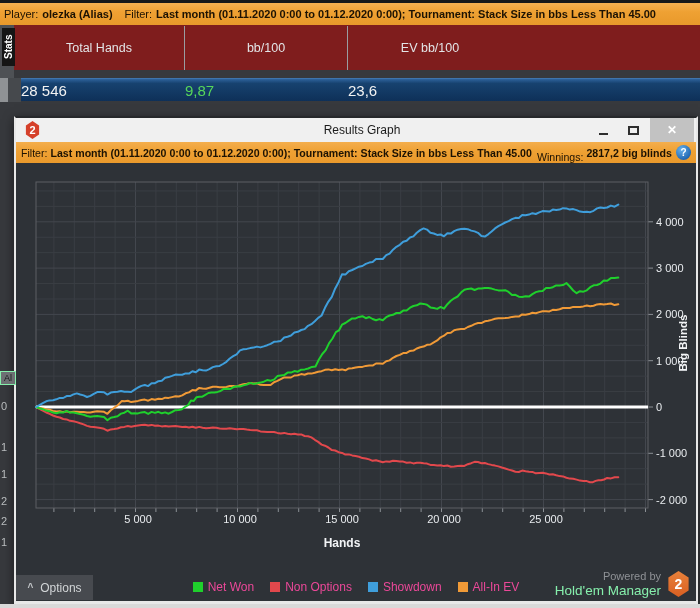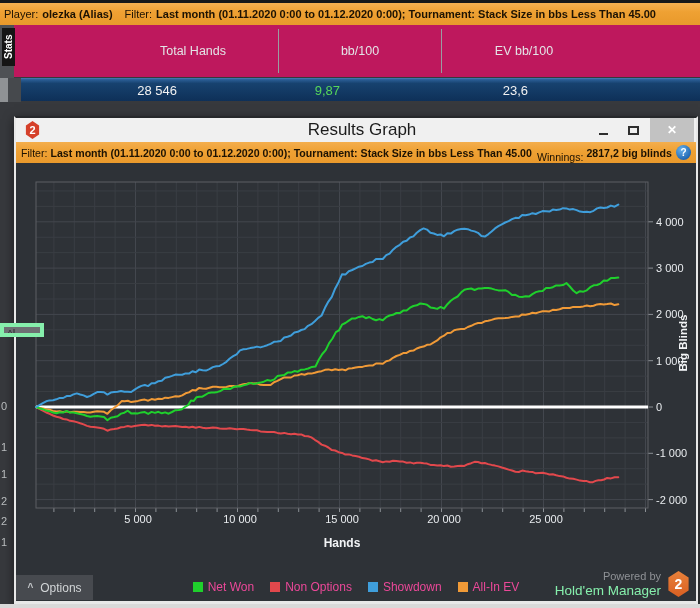--- a/index.html
+++ b/index.html
@@ -8,36 +8,36 @@
   .abs { position:absolute; }
 
   
   .topstrip { left:0; top:0; width:700px; height:3px; background:#17181a; }
   .orangebar { left:0; top:3px; width:700px; height:22px; background:linear-gradient(180deg,#f5b052,#efa133 40%,#e8992b); color:#1c1203; font-size:11px; display:flex; align-items:center; padding-left:4px; white-space:nowrap; overflow:hidden; }
   .orangebar .lbl { font-weight:400; margin-right:4px; }
   .orangebar b { font-weight:700; }
   .gap2 { margin-left:12px; }
 
   
-  .statsheader { left:14px; top:25px; width:686px; height:52px; background:#be185d; display:flex; align-items:center;justify-content:center; }
+  .statsheader { left:14px; top:25px; width:686px; height:45px; background:#7f1d1d; display:flex; align-items:center; }
   .statsheader .col { height:44px; display:flex; align-items:center; justify-content:center; color:#e3e5e7; font-size:12.5px; border-right:1px solid #9a9da1; }
   .statsheader .col:last-child { border-right:none; }
   .headerleftbg { left:0; top:25px; width:14px; height:53px; background:#4e5155; }
   .stats-tab { left:2px; top:28px; width:13px; height:38px; background:#151515; color:#fff; font-size:10px; font-weight:700; writing-mode:vertical-rl; transform:rotate(180deg); display:flex; align-items:center; justify-content:center; z-index:5; }
 
   
   .stub1 { left:0; top:78px; width:8px; height:24px; background:#8f9295; }
   .stub2 { left:8px; top:78px; width:13px; height:24px; background:#46494d; }
   .valuesrow { left:21px; top:78px; width:679px; height:23px; background:linear-gradient(180deg,#2e639c 0%,#17426f 20%,#0e3058 100%); border-top:1px solid #3f74ac; display:flex; align-items:center; }
-  .valuesrow .cell { text-align:right; padding-right:8px; font-size:13px; color:#f2f2f2; }
+  .valuesrow .cell { text-align:left; padding-right:8px; font-size:15px; color:#f2f2f2; }
 
   
   .dialog { left:14px; top:116px; width:684px; height:488px; background:#2e3237; border-left:2px solid #e8e8e8; border-right:2px solid #e8e8e8; border-bottom:3px solid #e8e8e8; border-top:2px solid #26282b; box-shadow:0 3px 10px rgba(0,0,0,.55); z-index:10; }
   .titlebar { left:0; top:0; width:100%; height:24px; background:#f0f0f0; position:absolute; }
-  .dlg-title { position:absolute; left:12px; right:0; top:0; height:24px; text-align:center; line-height:24px; font-size:17px; color:#1b1b1b; }
+  .dlg-title { position:absolute; left:12px; right:0; top:0; height:24px; text-align:center; line-height:24px; font-size:12px; color:#1b1b1b; }
   .hexlogo { display:flex; align-items:center; justify-content:center; clip-path:polygon(50% 0%,94% 25%,94% 75%,50% 100%,6% 75%,6% 25%); color:#fff; font-weight:700; }
   .titlelogo { position:absolute; left:9px; top:3px; width:15px; height:18px; background:#d5402a; font-size:11px; }
   .winbtn { position:absolute; top:0; height:24px; display:flex; align-items:center; justify-content:center; cursor:pointer; }
   .btn-min { right:82px; width:22px; }
   .minbar { width:9px; height:2px; background:#2e2e2e; margin-top:8px; }
   .btn-max { right:52px; width:22px; }
   .maxbox { width:11px; height:9px; border:2px solid #2e2e2e; background:transparent; }
   .btn-close { right:2px; width:44px; background:#c2c2c2; color:#fff; font-size:12px; font-weight:700; }
 
   
@@ -60,21 +60,21 @@
 
   .powered { position:absolute; right:6px; bottom:3px; display:flex; align-items:center; gap:6px; }
   .ptexts { text-align:right; }
   .pby { font-size:11px; color:#8e9ژ296; color:#8f9296; }
   .pbrand { font-size:13.5px; color:#86efac; margin-top:1px; }
   .brandlogo { width:23px; height:26px; background:linear-gradient(180deg,#e8813a,#d95f22); font-size:14px; }
 
   
   .leftstrip { left:0; top:0; width:700px; height:608px; pointer-events:none; z-index:40; }
   .frag { position:absolute; left:1px; color:#b9bcbe; font-size:11px; }
-  .fragbox { position:absolute; left:0; width:44px; height:14px; background:#6d7073; border:4px solid #86efac; color:#16181a; font-size:9px; line-height:12px; padding-left:3px; overflow:hidden; }
+  .fragbox { position:absolute; left:0; width:16px; height:14px; background:#6d7073; border:1px solid #86efac; color:#16181a; font-size:9px; line-height:12px; padding-left:3px; overflow:hidden;margin-top:48px; }
   .bottomstrip { left:0; top:604px; width:700px; height:4px; background:#d9d9d9; z-index:30; }
 </style>
 </head>
 <body>
 
 <div class="abs topstrip"></div>
 
 <div class="abs orangebar">
   <span class="lbl">Player:</span>
   <b>olezka (Alias)</b>

